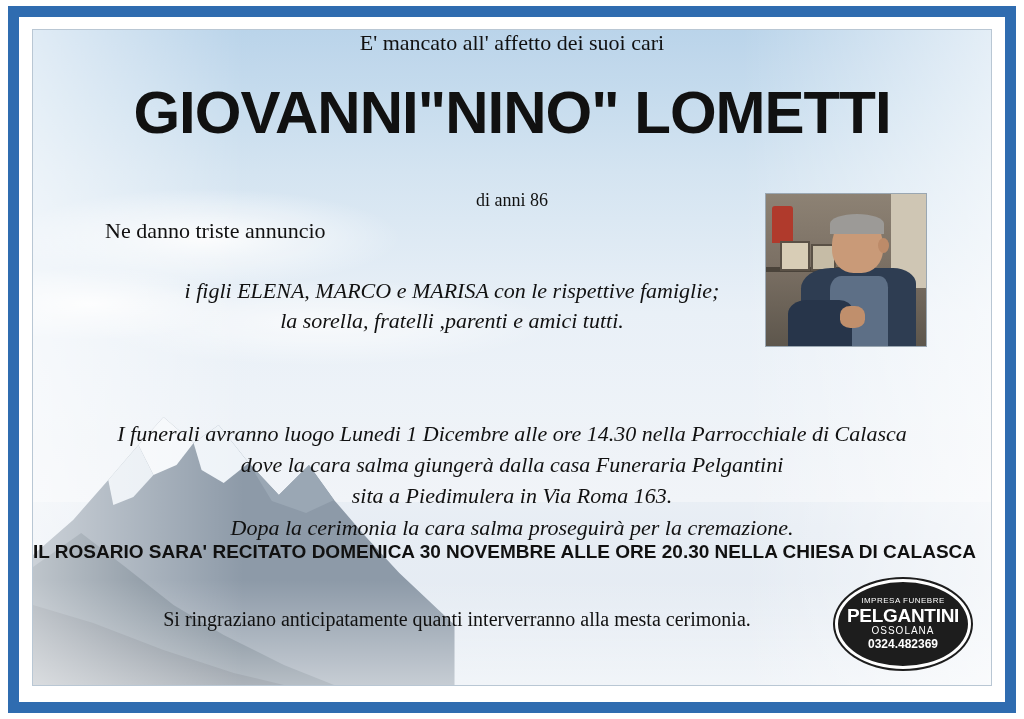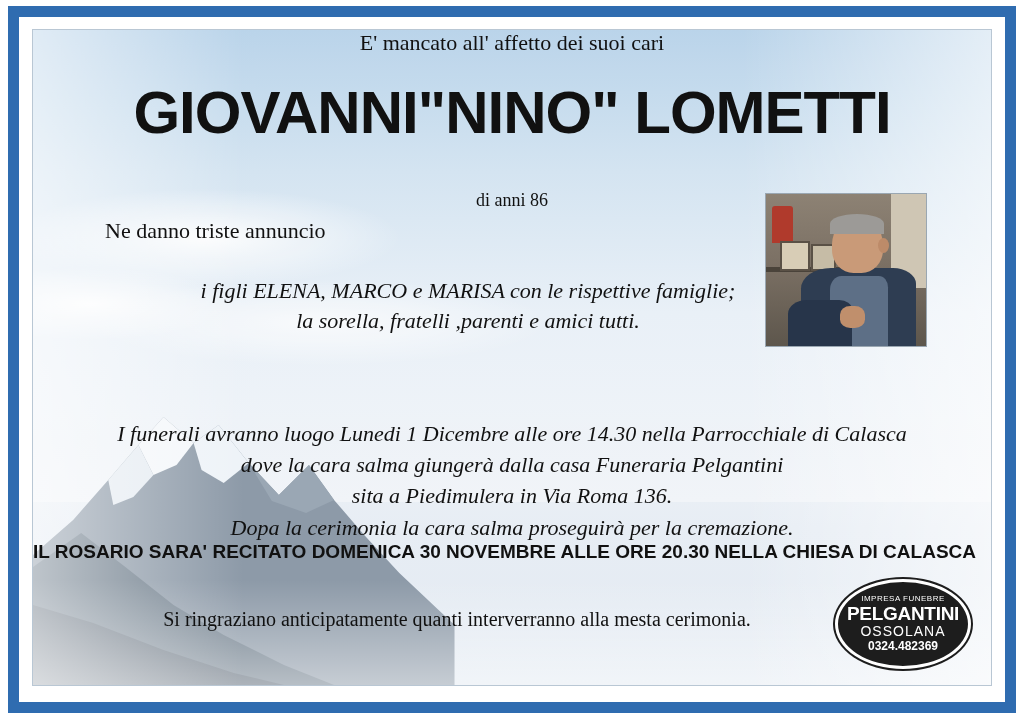--- a/index.html
+++ b/index.html
@@ -140,21 +140,21 @@
   .announce {
     position: absolute;
     top: 188px;
     left: 72px;
     font-size: 22px;
   }
 
   .family-block {
     position: absolute;
     top: 246px;
-    left: 16px;
+    left: 0;
     width: 100%;
     text-align: center;
     font-style: italic;
     font-size: 22px;
     line-height: 1.38;
     padding-right: 120px;
     box-sizing: border-box;
   }
 
   .funeral-block {
@@ -272,21 +272,21 @@
     display: flex;
     flex-direction: column;
     align-items: center;
     justify-content: center;
     font-family: "Liberation Sans", sans-serif;
     text-align: center;
     line-height: 1.05;
   }
   .logo-stamp .l1 { font-size: 8px; letter-spacing: 0.5px; }
   .logo-stamp .l2 { font-size: 19px; font-weight: bold; letter-spacing: -0.3px; }
-  .logo-stamp .l3 { font-size: 14px; letter-spacing: 1px; }
+  .logo-stamp .l3 { font-size: 10px; letter-spacing: 1px; }
   .logo-stamp .l4 { font-size: 12px; font-weight: bold; margin-top: 2px; }
 </style>
 </head>
 <body>
 
 <div class="page">
 
   <div class="blue-frame">
     <div class="blue-frame-inner-line"></div>
   </div>
@@ -320,21 +320,21 @@
       <div class="announce">Ne danno triste annuncio</div>
 
       <div class="family-block">
         <div>i figli ELENA, MARCO e MARISA con le rispettive famiglie;</div>
         <div>la sorella, fratelli ,parenti e amici tutti.</div>
       </div>
 
       <div class="funeral-block">
         <div class="funeral-line-1"><span>I funerali avranno luogo </span><span class="b">Lunedi 1 Dicembre  alle ore 14.30 nella Parrocchiale di Calasca</span></div>
         <div>dove la cara salma giungerà dalla casa Funeraria Pelgantini</div>
-        <div>sita a  Piedimulera in Via Roma 136.</div>
+        <div>sita a  Piedimulera in Via Roma 163.</div>
         <div>Dopa la cerimonia la cara salma proseguirà per la cremazione.</div>
       </div>
 
       <div class="rosary">IL ROSARIO SARA' RECITATO DOMENICA  30 NOVEMBRE ALLE ORE 20.30 NELLA CHIESA DI CALASCA</div>
 
       <div class="thanks">Si ringraziano anticipatamente quanti interverranno alla mesta cerimonia.</div>
 
     </div>
 
     <div class="portrait">

